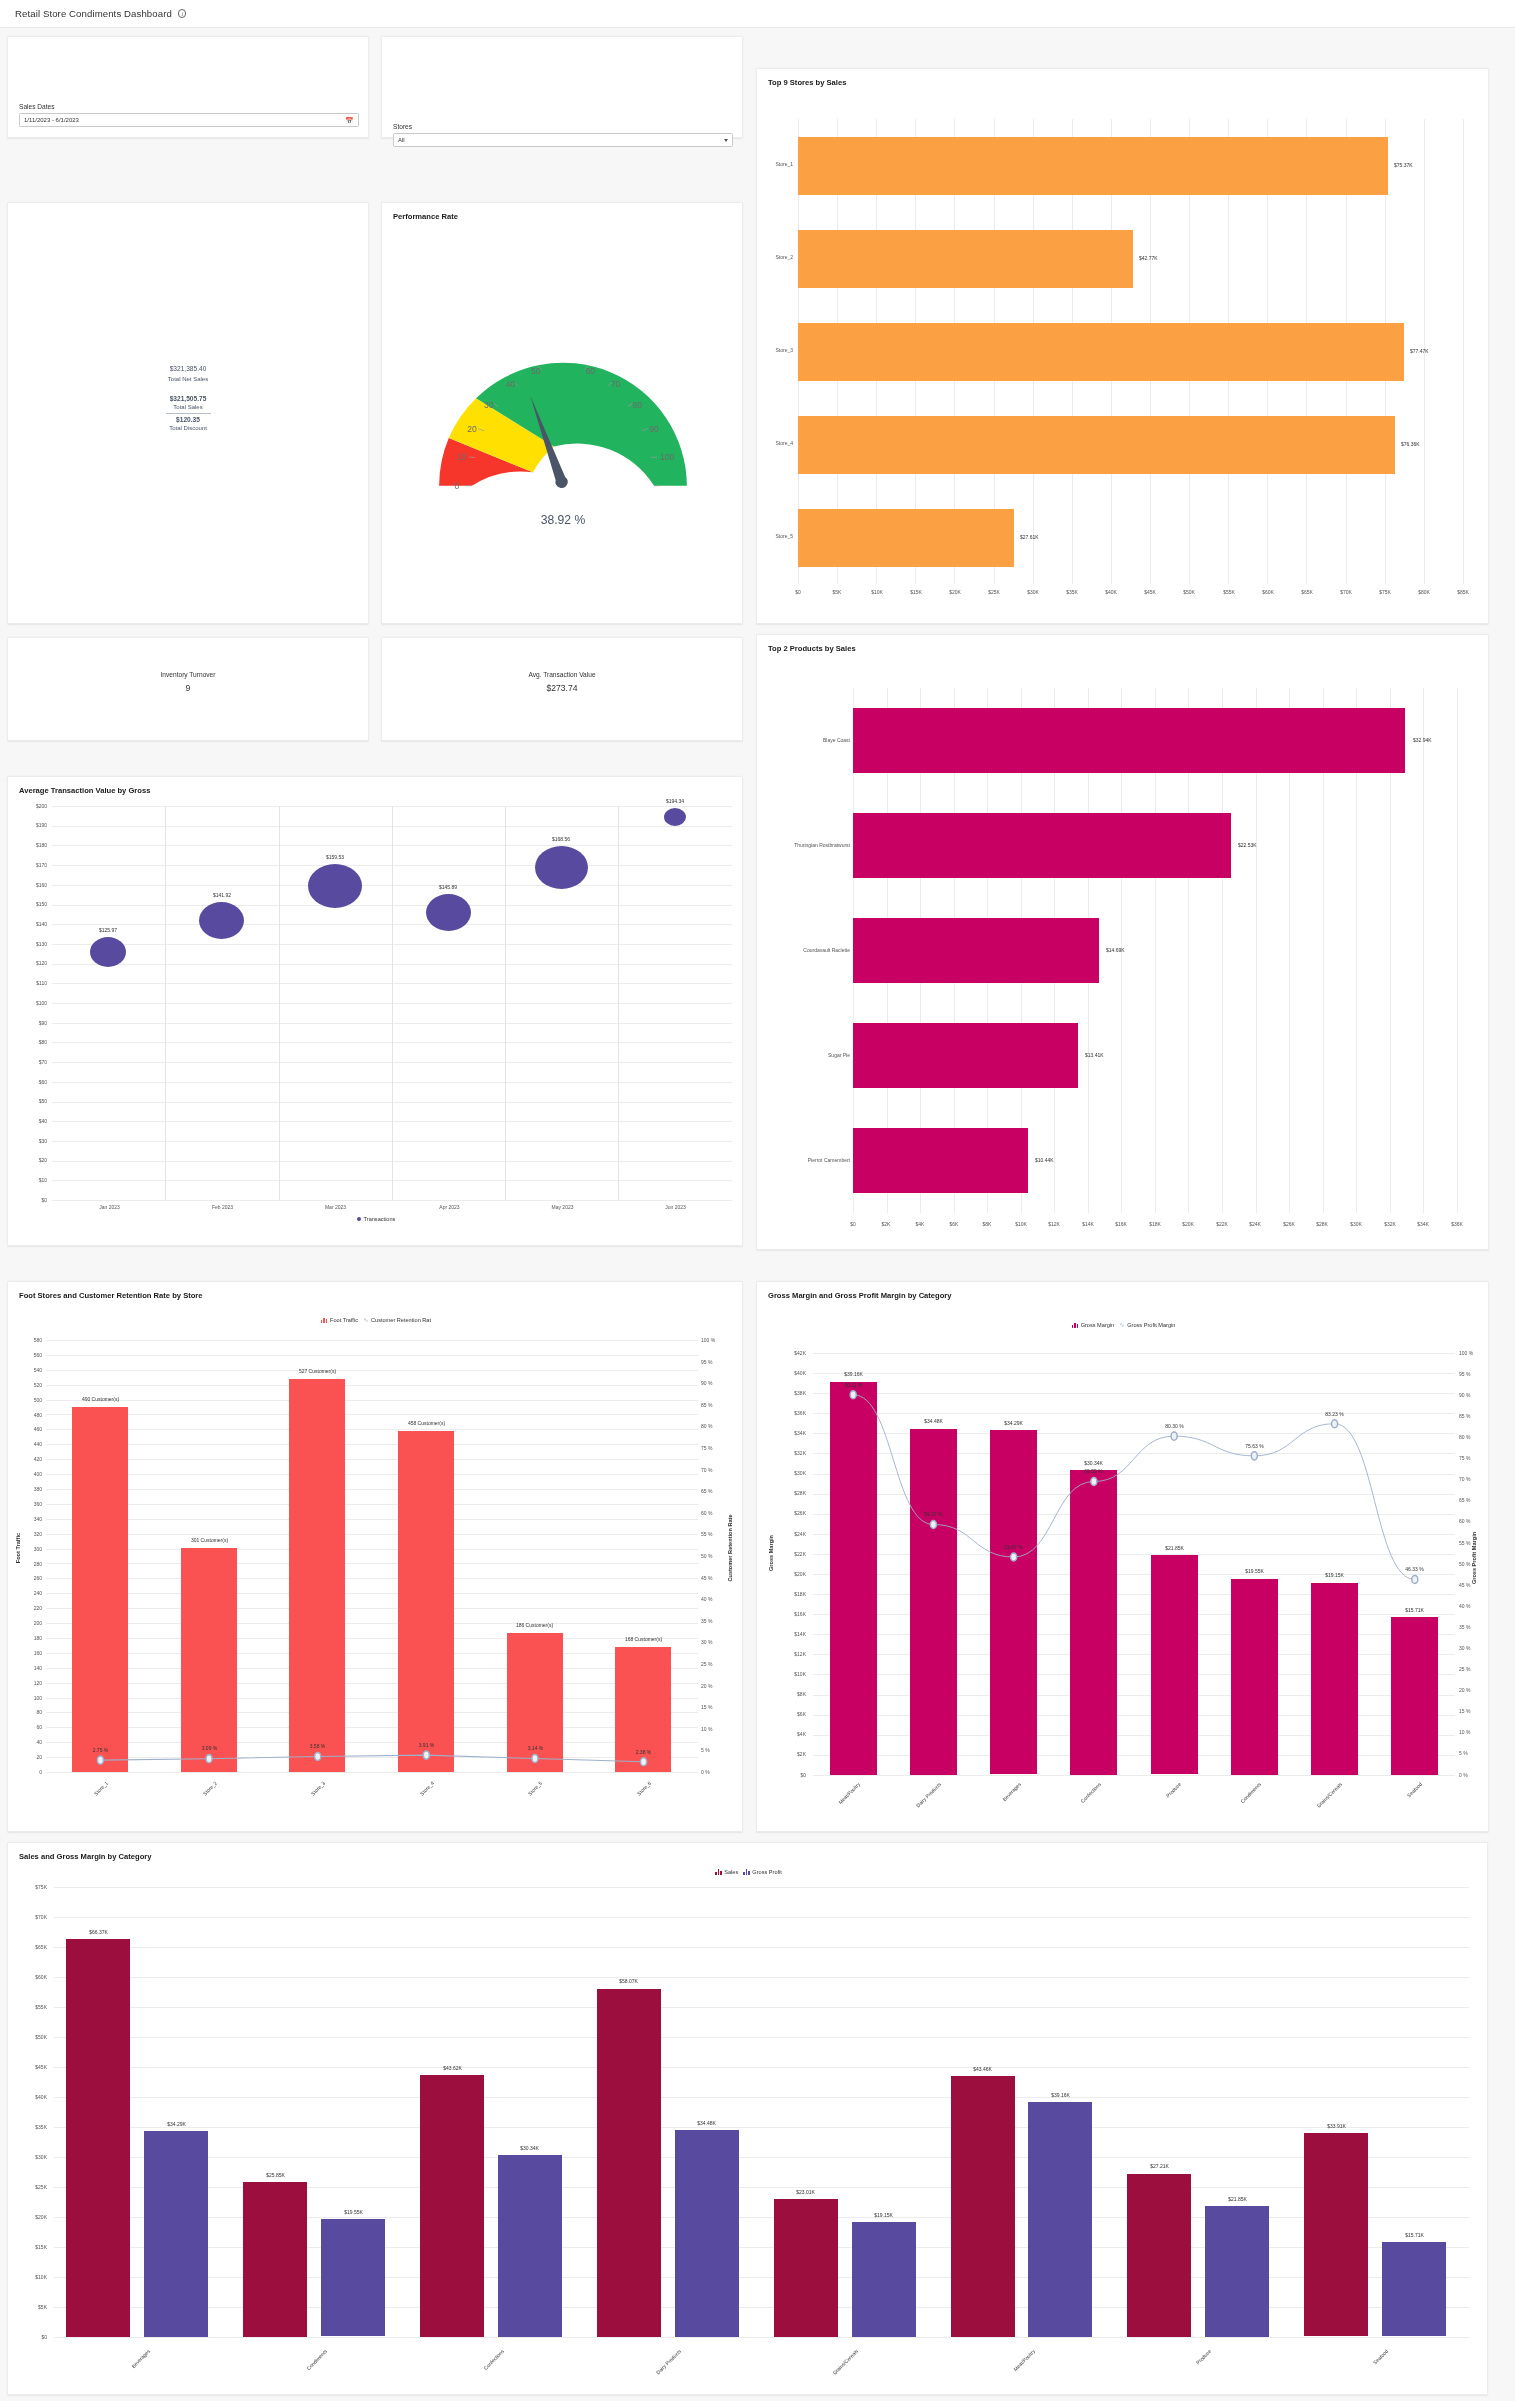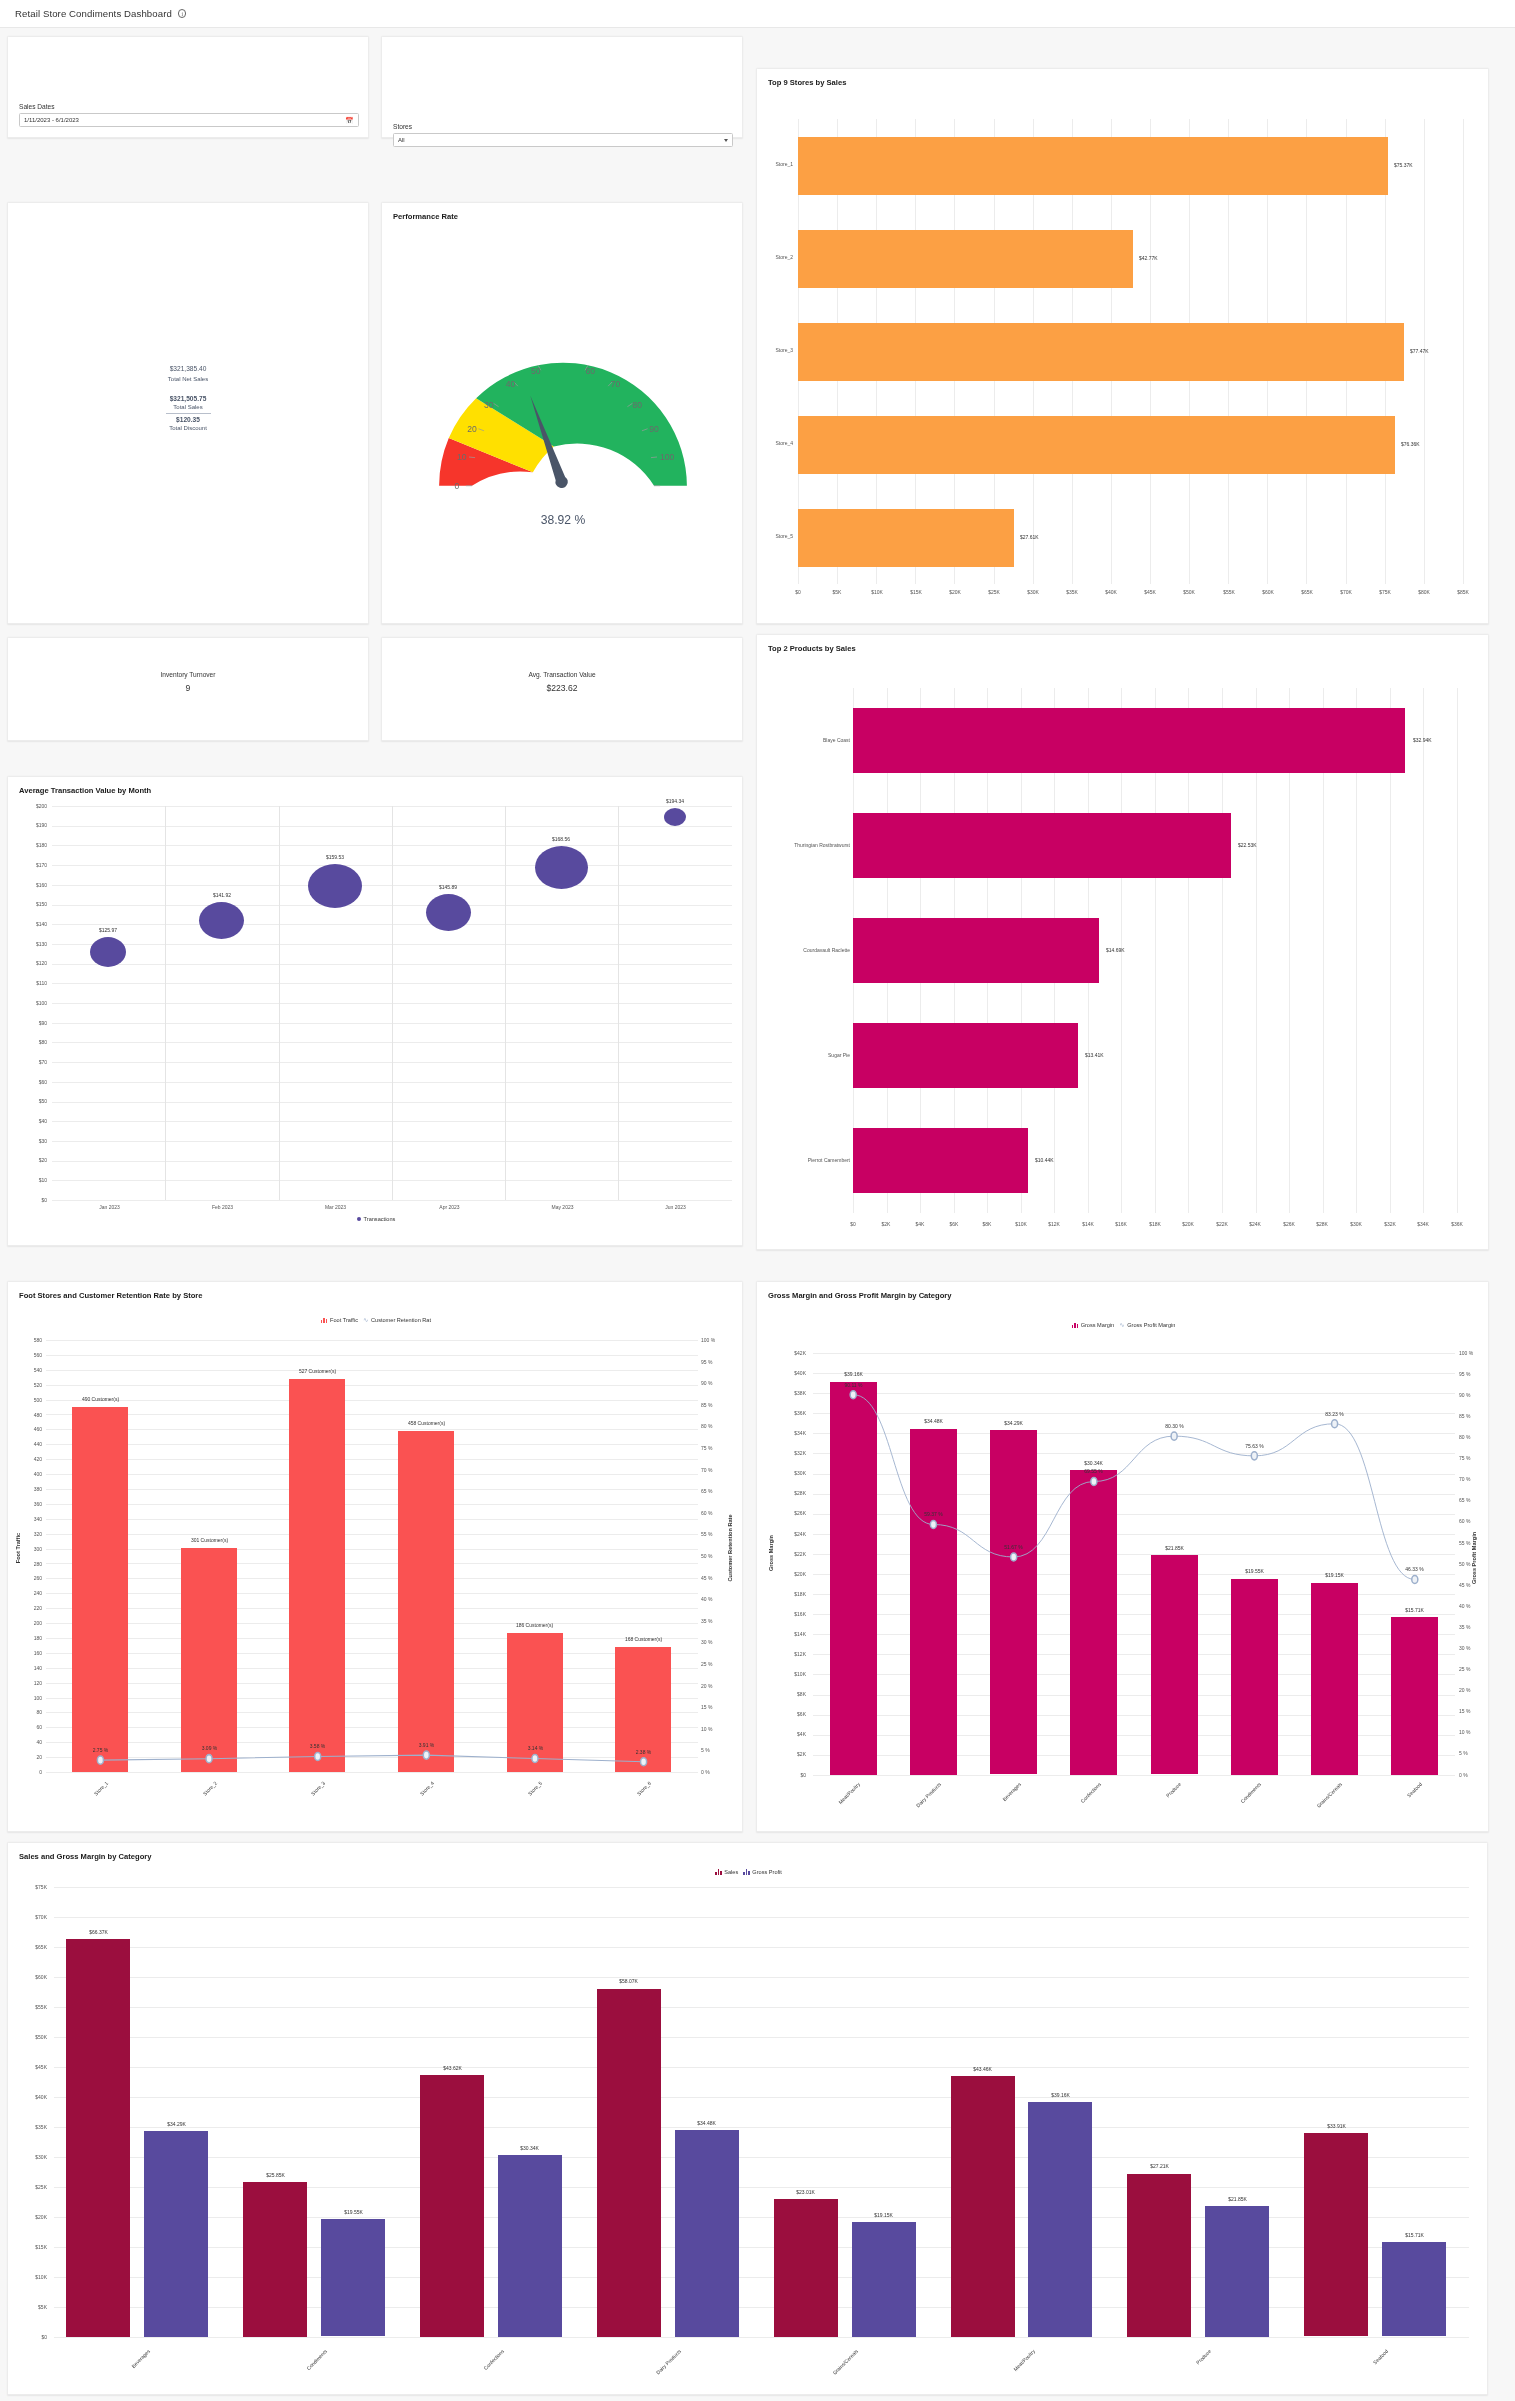--- a/index.html
+++ b/index.html
@@ -216,21 +216,21 @@
   <div class="card" style="left:7px;top:609px;width:362px;height:104px;">
     <div class="kpi-center" style="top:33px;">
       <div class="t">Inventory Turnover</div>
       <div class="v">9</div>
     </div>
   </div>
 
   <div class="card" style="left:381px;top:609px;width:362px;height:104px;">
     <div class="kpi-center" style="top:33px;">
       <div class="t">Avg. Transaction Value</div>
-      <div class="v">$223.62</div>
+      <div class="v">$273.74</div>
     </div>
   </div>
 
   <div class="card" style="left:756px;top:606px;width:733px;height:616px;">
     <div class="card-title">Top 2 Products by Sales</div>
     <div class="plot" style="left:96px;top:53px;width:604px;height:525px;">
       <div id="tp-grid">
           <div class="gridline" style="left:0px;top:0;width:0.5px;height:525px;"></div>
           <div class="gridline" style="left:34px;top:0;width:0.5px;height:525px;"></div>
           <div class="gridline" style="left:67px;top:0;width:0.5px;height:525px;"></div>
@@ -288,21 +288,21 @@
     <div id="tp-ycats">
         <div class="axlabel" style="left:0;top:102px;width:93px;text-align:right;">Blaye Coast</div>
         <div class="axlabel" style="left:0;top:207px;width:93px;text-align:right;">Thuringian Rostbratwurst</div>
         <div class="axlabel" style="left:0;top:312px;width:93px;text-align:right;">Courdavault Raclette</div>
         <div class="axlabel" style="left:0;top:417px;width:93px;text-align:right;">Sugar Pie</div>
         <div class="axlabel" style="left:0;top:522px;width:93px;text-align:right;">Pierrot Camembert</div>
       </div>
   </div>
 
   <div class="card" style="left:7px;top:748px;width:736px;height:470px;">
-    <div class="card-title">Average Transaction Value by Month</div>
+    <div class="card-title">Average Transaction Value by Gross</div>
     <div class="plot" style="left:44px;top:29px;width:680px;height:394px;">
       <div id="atv-grid">
           <div class="gridline" style="left:0;top:394px;width:680px;height:0.5px;"></div>
           <div class="gridline" style="left:0;top:374px;width:680px;height:0.5px;"></div>
           <div class="gridline" style="left:0;top:355px;width:680px;height:0.5px;"></div>
           <div class="gridline" style="left:0;top:335px;width:680px;height:0.5px;"></div>
           <div class="gridline" style="left:0;top:315px;width:680px;height:0.5px;"></div>
           <div class="gridline" style="left:0;top:296px;width:680px;height:0.5px;"></div>
           <div class="gridline" style="left:0;top:276px;width:680px;height:0.5px;"></div>
           <div class="gridline" style="left:0;top:256px;width:680px;height:0.5px;"></div>

